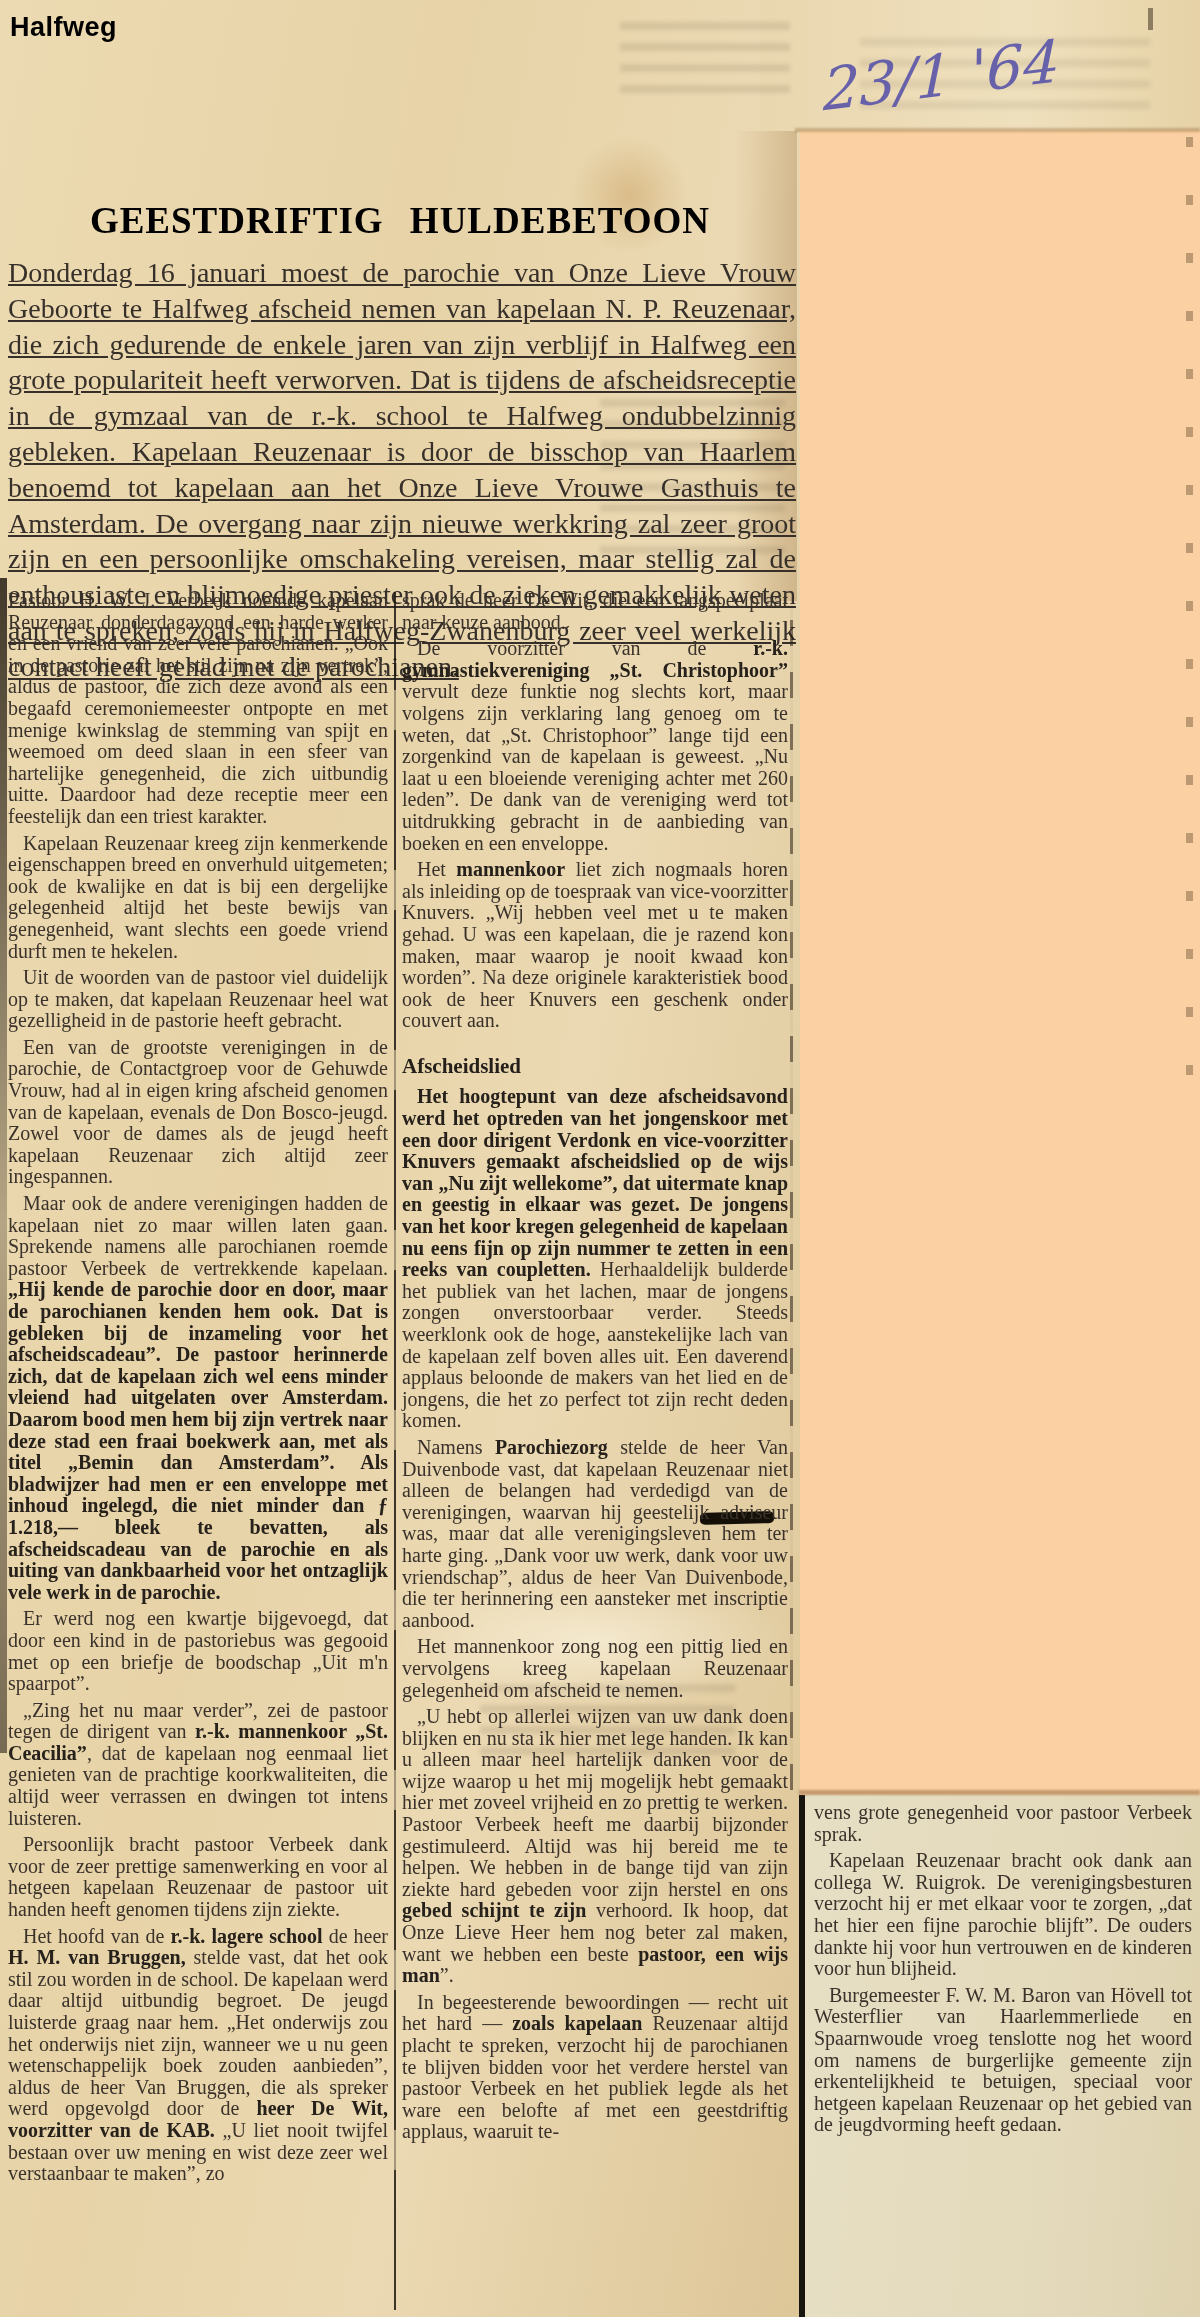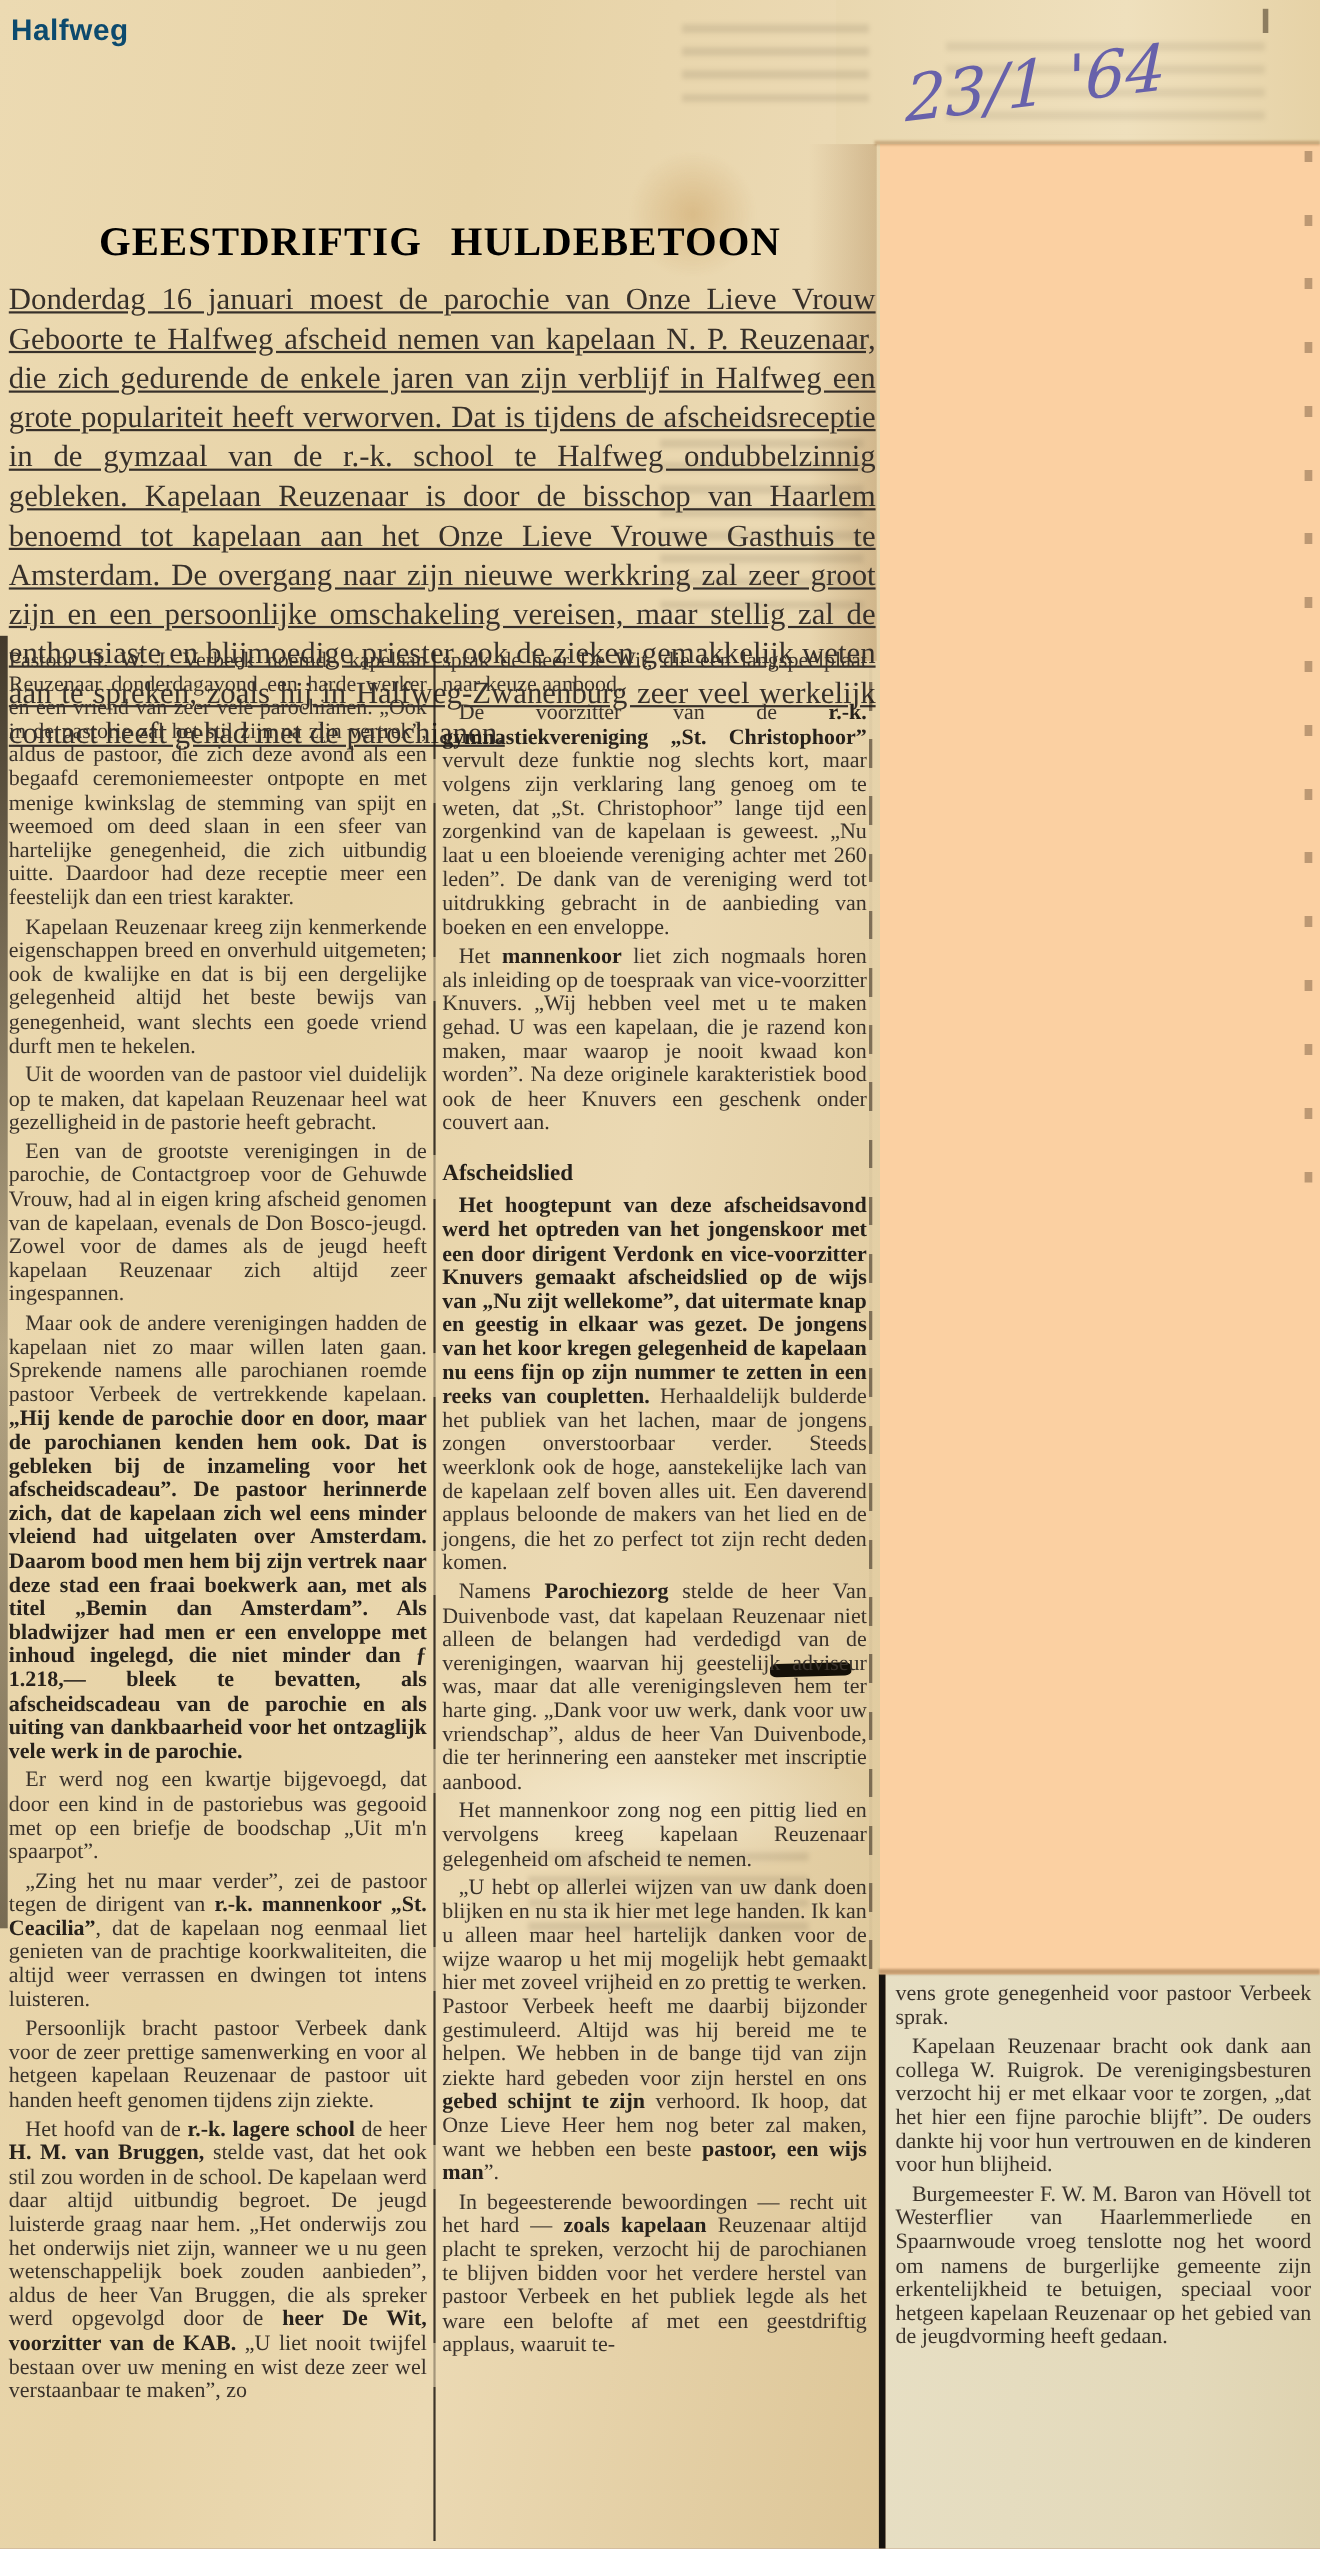--- a/index.html
+++ b/index.html
@@ -47,21 +47,21 @@
     background:repeating-linear-gradient(0deg,transparent 0 13px,#6f6148 13px 21px);}
   .smudge.s1{left:620px;top:22px;width:170px;height:84px;}
   .smudge.s2{left:600px;top:382px;width:185px;height:185px;}
   .smudge.s3{left:480px;top:1676px;width:255px;height:92px;}
   .smudge.s4{left:860px;top:34px;width:290px;height:88px;opacity:.12;}
   .crease{position:absolute;left:400px;top:1575px;width:390px;height:130px;
     background:radial-gradient(ellipse at center,rgba(255,250,234,.55),rgba(255,250,234,0) 72%);}
   
   .region{position:absolute;left:10px;top:12px;
     font-family:"Liberation Sans","DejaVu Sans",sans-serif;font-weight:bold;
-    font-size:27px;color:#0c4a6e;letter-spacing:.5px;}
+    font-size:27px;color:#000000;letter-spacing:.5px;}
   .handwriting{position:absolute;left:822px;top:36px;width:330px;
     font-family:"DejaVu Serif",serif;font-style:italic;font-size:58px;
     color:#5a55aa;transform:rotate(-7deg) skewX(-8deg);opacity:.9;}
   .headline{position:absolute;left:10px;top:50px;width:786px;
     font-weight:bold;font-style:italic;color:#241f19;}
   .headline .hl{font-size:56px;line-height:62px;text-align:justify;text-align-last:justify;}
   .headline .hl2{margin-top:9px;padding:0 14px 0 20px;}
   .subhead{position:absolute;left:0;top:199px;width:800px;text-align:center;
     font-weight:bold;font-size:37px;color:#000000;letter-spacing:1px;word-spacing:16px;}
   .lead{position:absolute;left:8px;top:255px;width:788px;

